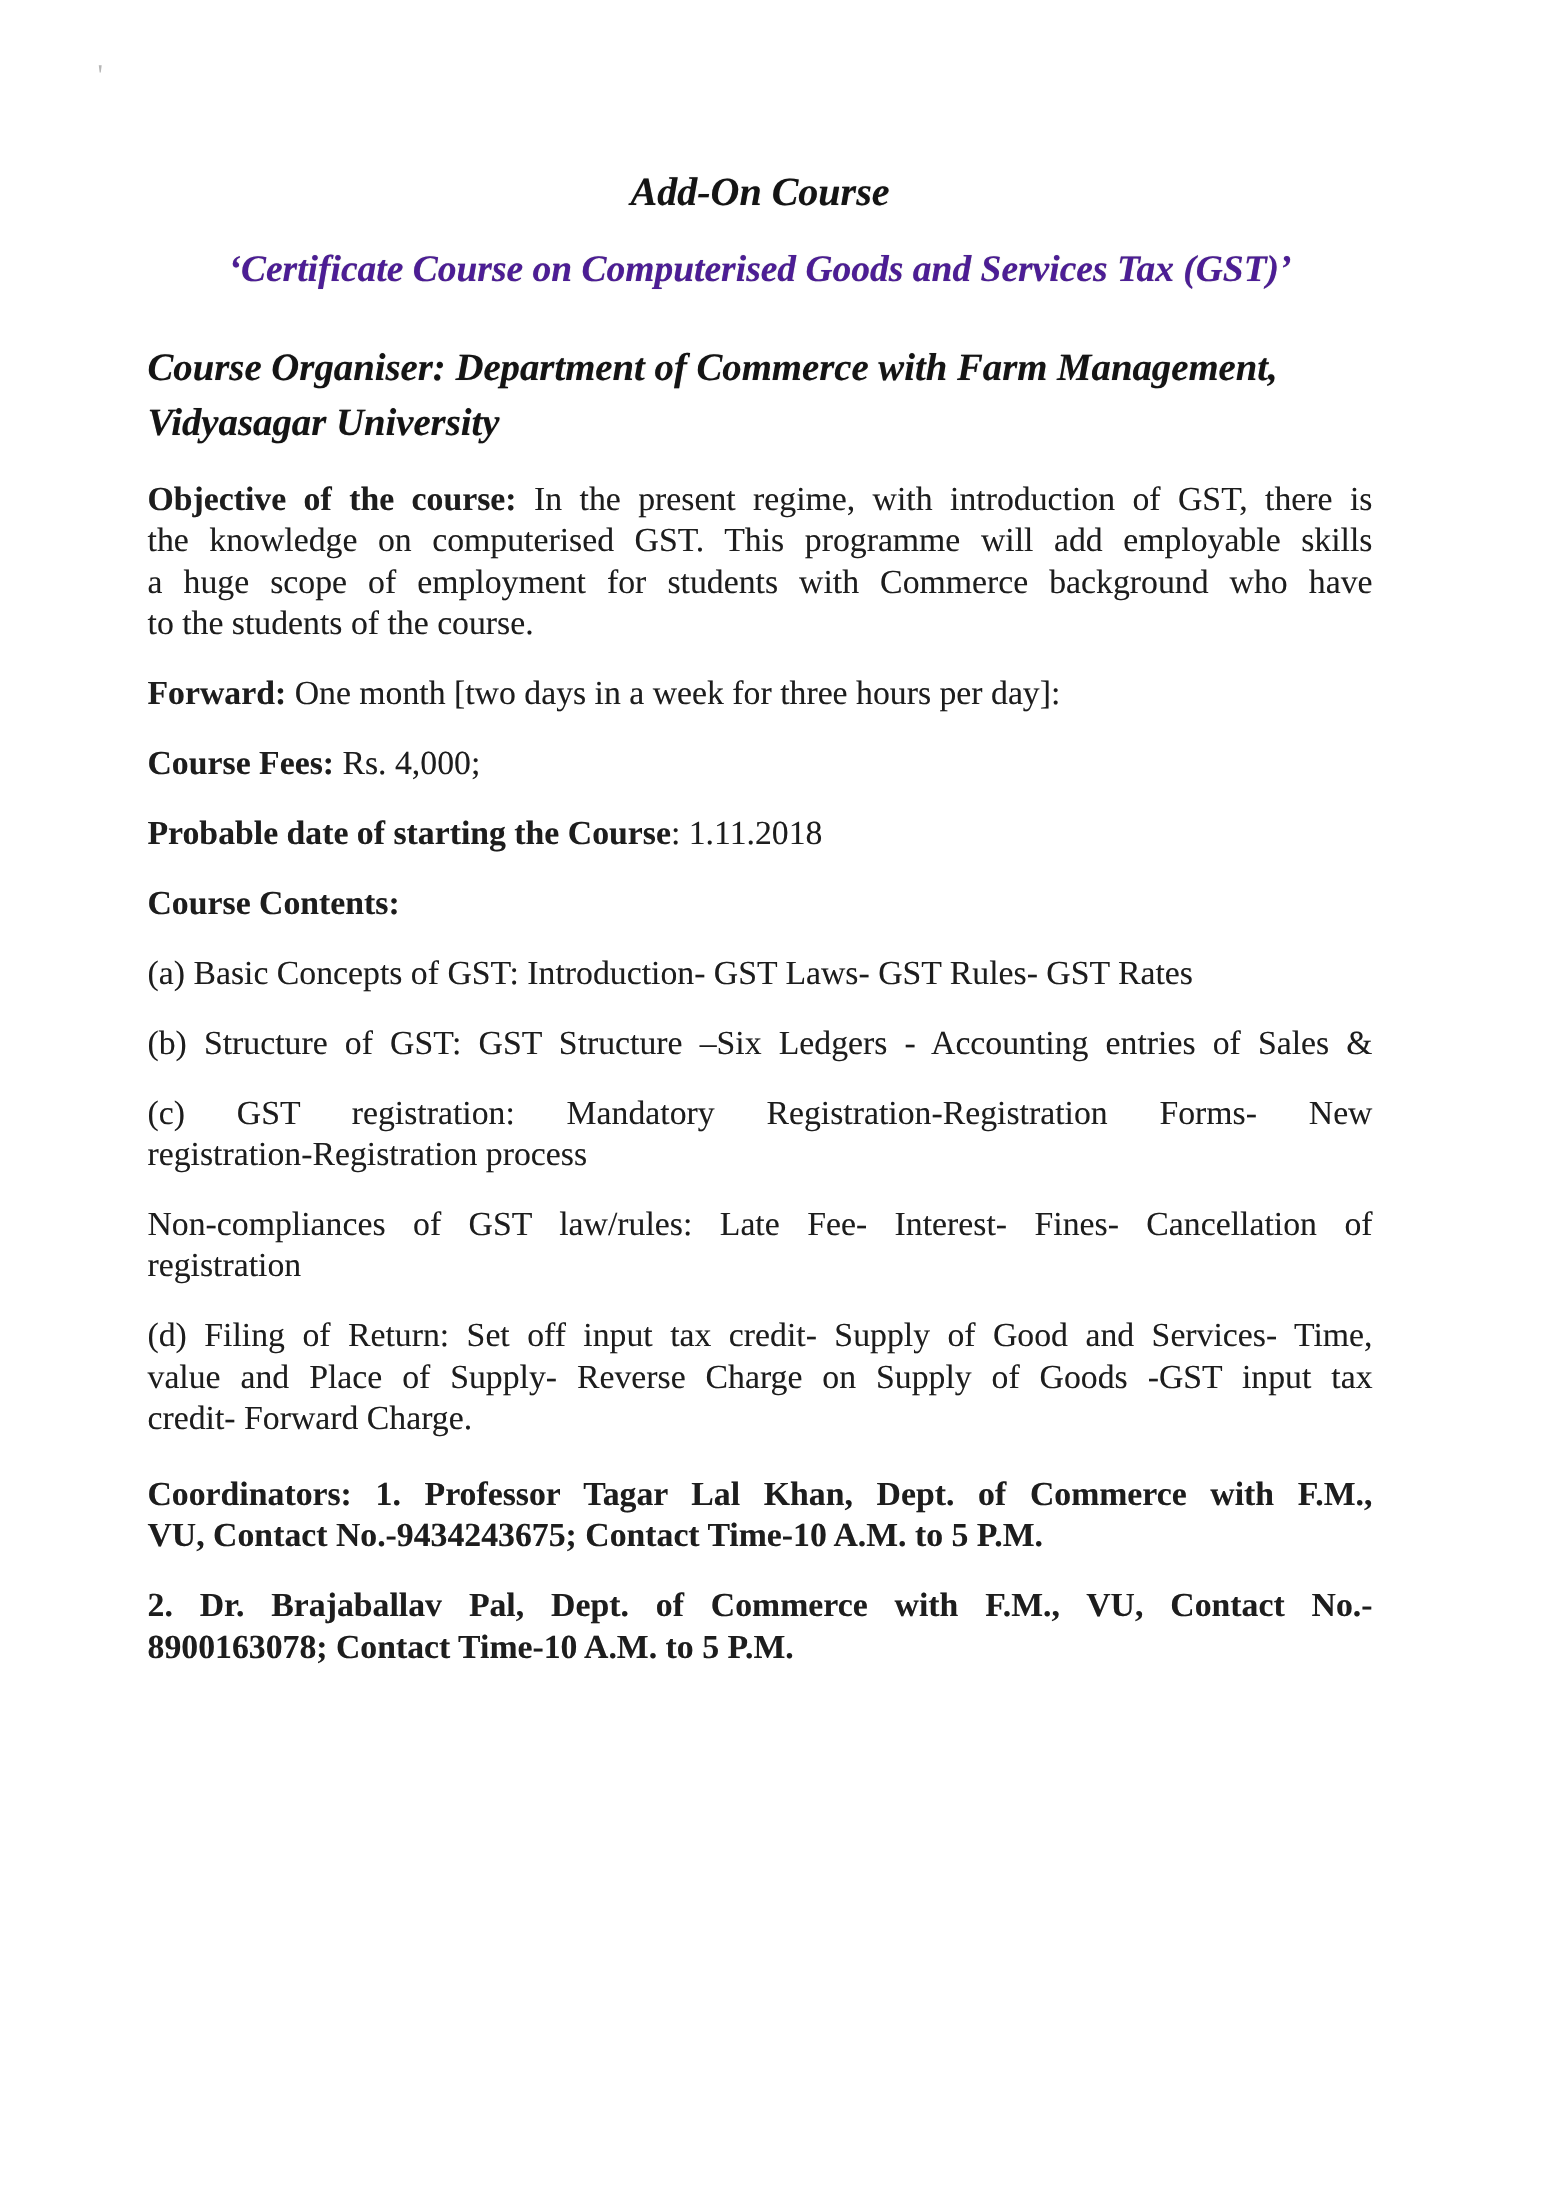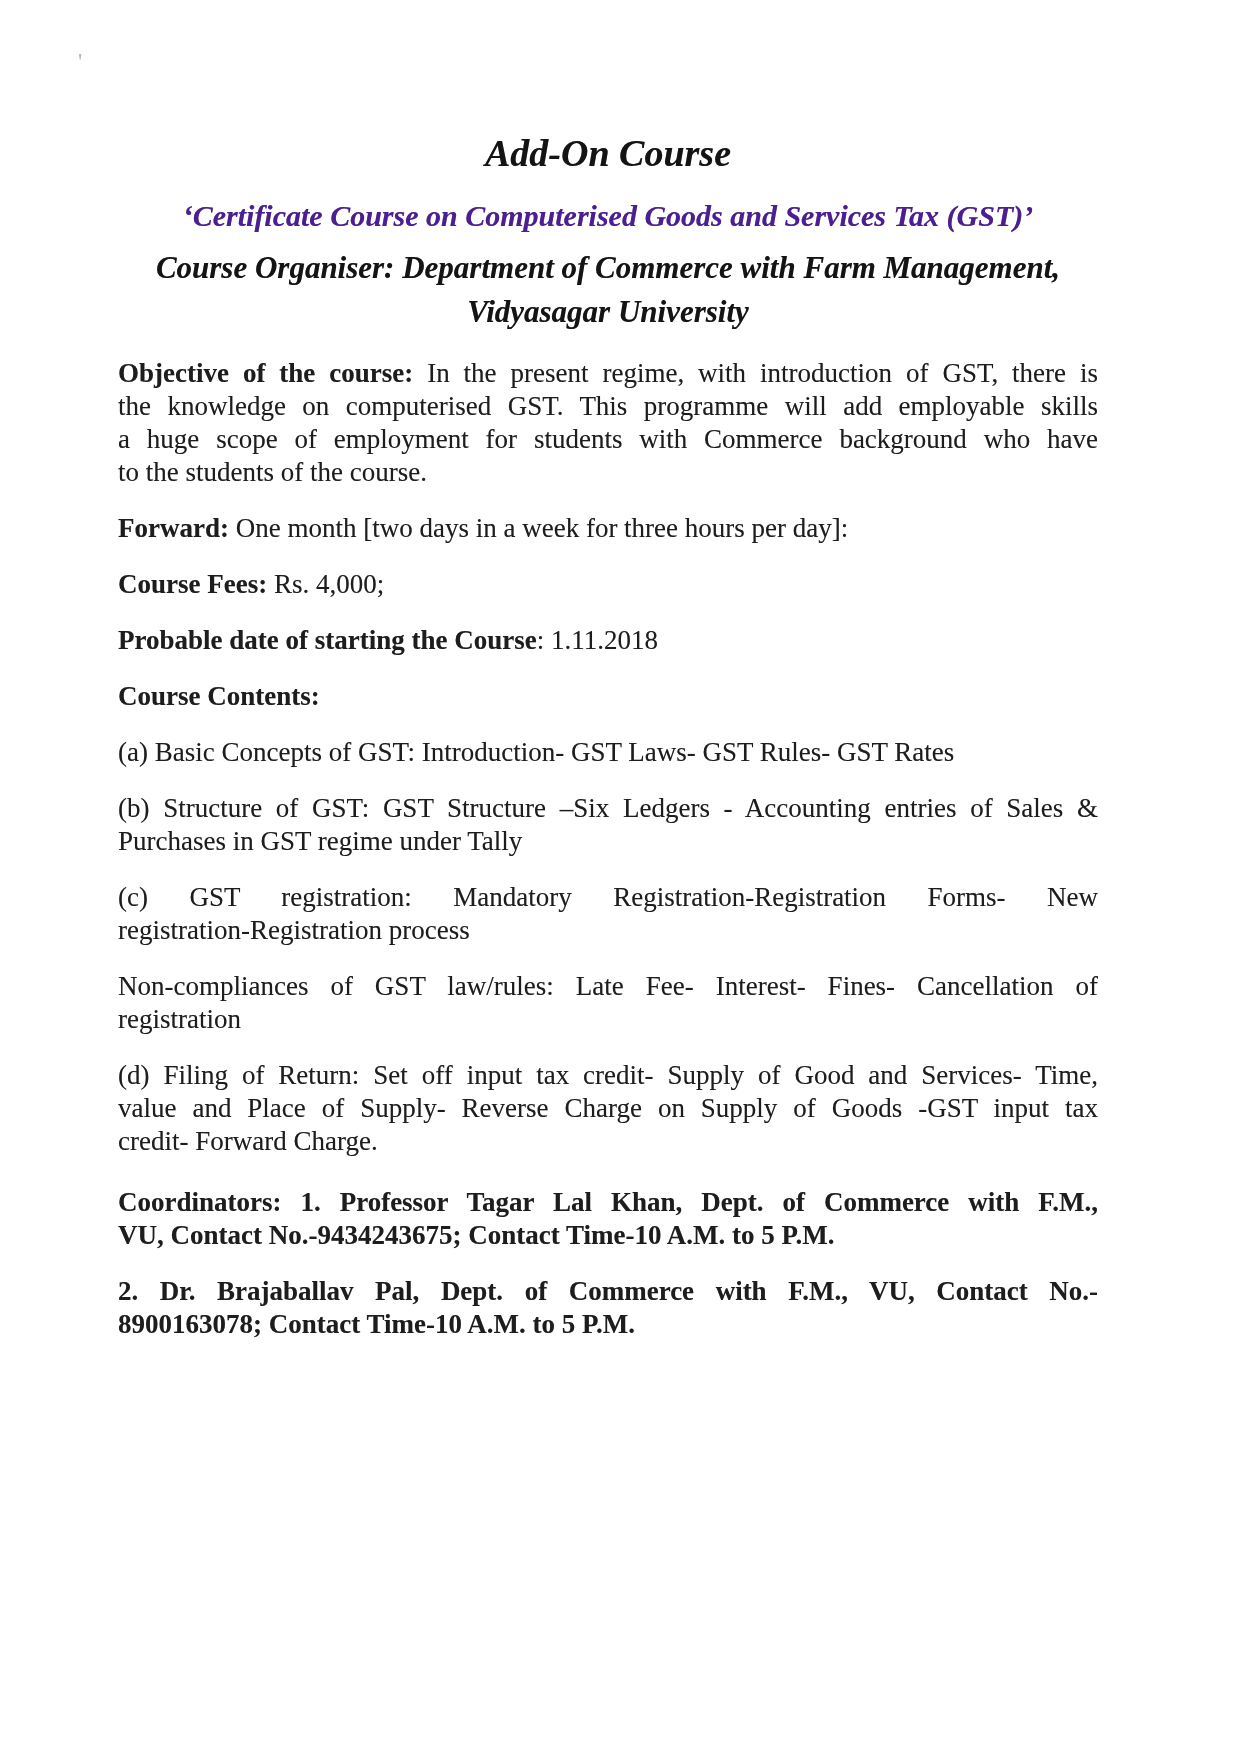--- a/index.html
+++ b/index.html
@@ -13,45 +13,44 @@
     color: #1d1d1d;
   }
   .content {
     position: absolute;
     left: 118px;
     top: 0;
     width: 980px;
   }
   .h-title {
     margin-top: 131px;
-    font-size: 38px;
+    font-size: 32px;
     line-height: 44px;
     font-weight: bold;
     font-style: italic;
     text-align: center;
     color: #141414;
     text-shadow: 0 0 0.6px rgba(20,20,20,0.45);
   }
   .h-sub {
     margin-top: 22px;
     font-size: 30px;
     line-height: 37px;
     font-weight: bold;
     font-style: italic;
     text-align: center;
     color: #4c1d95;
     text-shadow: 0 0 0.6px rgba(20,20,20,0.45);
   }
   .h-org {
-    margin-top: 12px;
+    margin-top: 38px;
     font-size: 31px;
     line-height: 44px;
     font-weight: bold;
     font-style: italic;
-    text-align: center;
     color: #141414;
     text-shadow: 0 0 0.6px rgba(20,20,20,0.45);
   }
   .para {
     margin-top: 23px;
     font-size: 27px;
     line-height: 33px;
     text-shadow: 0 0 0.5px rgba(30,30,30,0.35);
   }
   .para.gap-lg { margin-top: 28px; }
@@ -99,21 +98,20 @@
           <div class="line"><span class="b">Probable date of starting the Course</span><span>: 1.11.2018</span></div>
         </div>
         <div class="para">
           <div class="line"><span class="b">Course Contents:</span></div>
         </div>
         <div class="para">
           <div class="line"><span>(a) Basic Concepts of GST: Introduction- GST Laws- GST Rules- GST Rates</span></div>
         </div>
         <div class="para">
           <div class="line just"><span>(b) Structure of GST: GST Structure –Six Ledgers - Accounting entries of Sales &amp;</span></div>
-          <div class="line"><span>Purchases in GST regime under Tally</span></div>
         </div>
         <div class="para">
           <div class="line just"><span>(c) GST registration: Mandatory Registration-Registration Forms- New</span></div>
           <div class="line"><span>registration-Registration process</span></div>
         </div>
         <div class="para">
           <div class="line just"><span>Non-compliances of GST law/rules: Late Fee- Interest- Fines- Cancellation of</span></div>
           <div class="line"><span>registration</span></div>
         </div>
         <div class="para">

